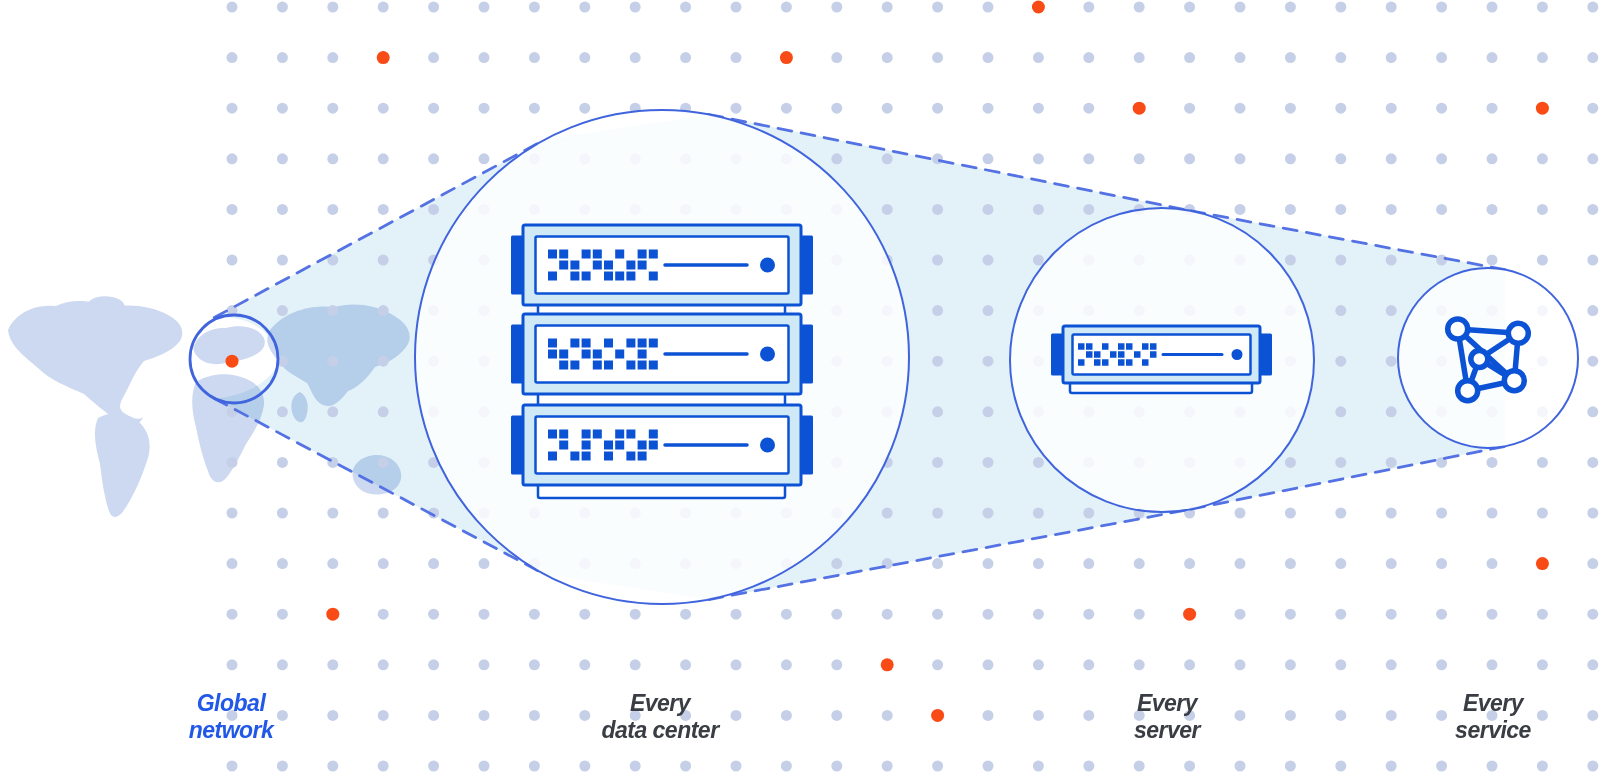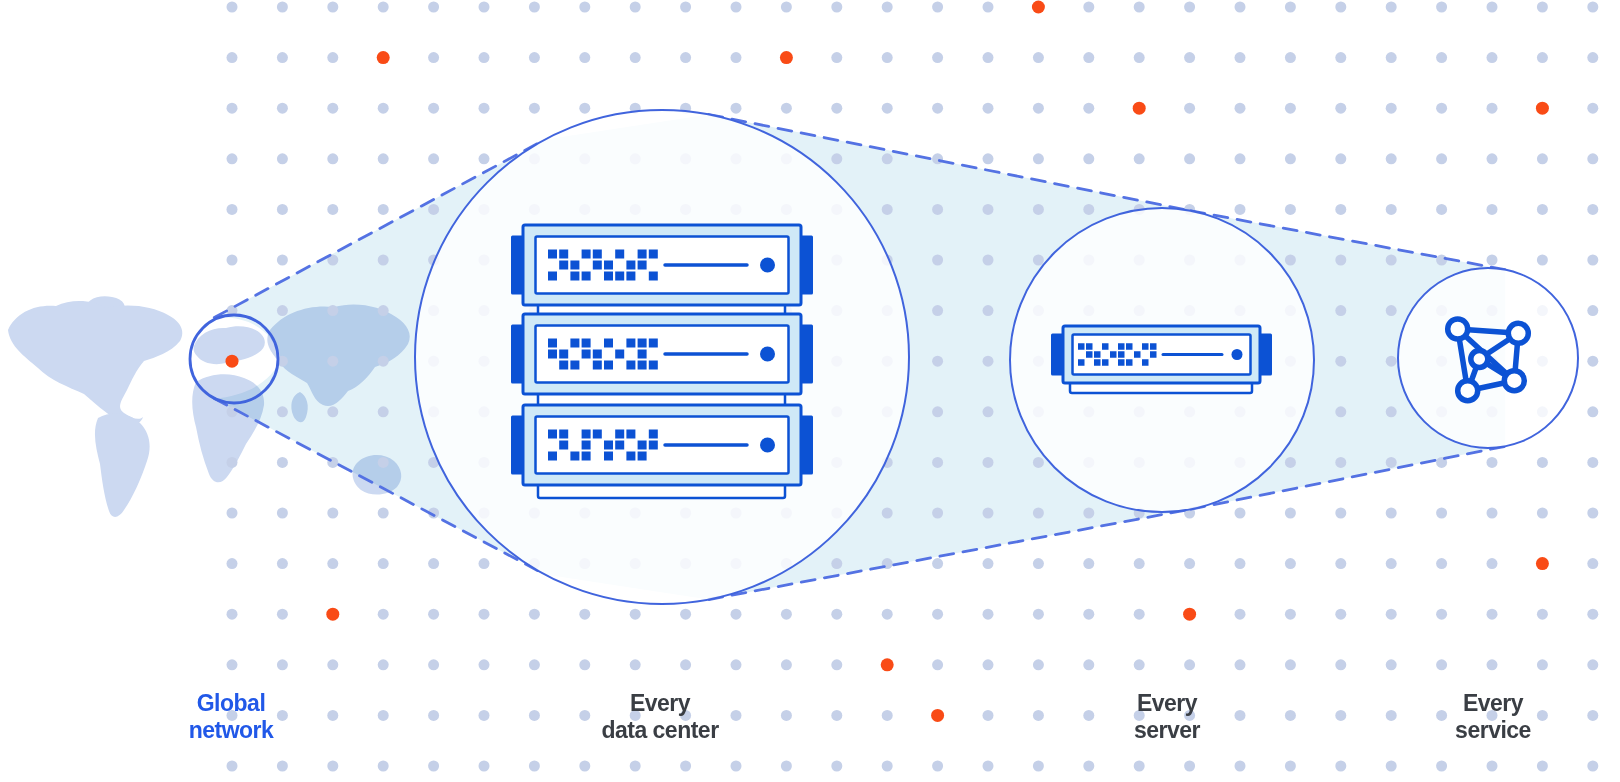--- a/index.html
+++ b/index.html
@@ -2,20 +2,21 @@
 <html style="--background: #ffffff; --accent-text: #2158e8; --dark-text: #3a3e44; --outline: #4064dd; --dash: #5472e3; --device: #0c52d4; --device-fill: #cfe9f7; --cone: #e3f2f8; --map: #ccd9f1;"><head>
 <meta charset="utf-8">
 <style>
   html,body{margin:0;padding:0;background:#ffffff;}
   .canvas{
     position:relative;
     width:1620px;height:782px;
     overflow:hidden;
     background:var(--background,#fff);
     font-family:"Liberation Sans","DejaVu Sans",sans-serif;
+    font-style:italic;
   }
   svg{display:block;}
   .stage-label{
     font-family:"Liberation Sans","DejaVu Sans",sans-serif;
     font-weight:700;
     font-size:23px;
     letter-spacing:-0.5px;
     text-anchor:middle;
   }
   .label-dark{fill:var(--dark-text,#3a3e44);}

